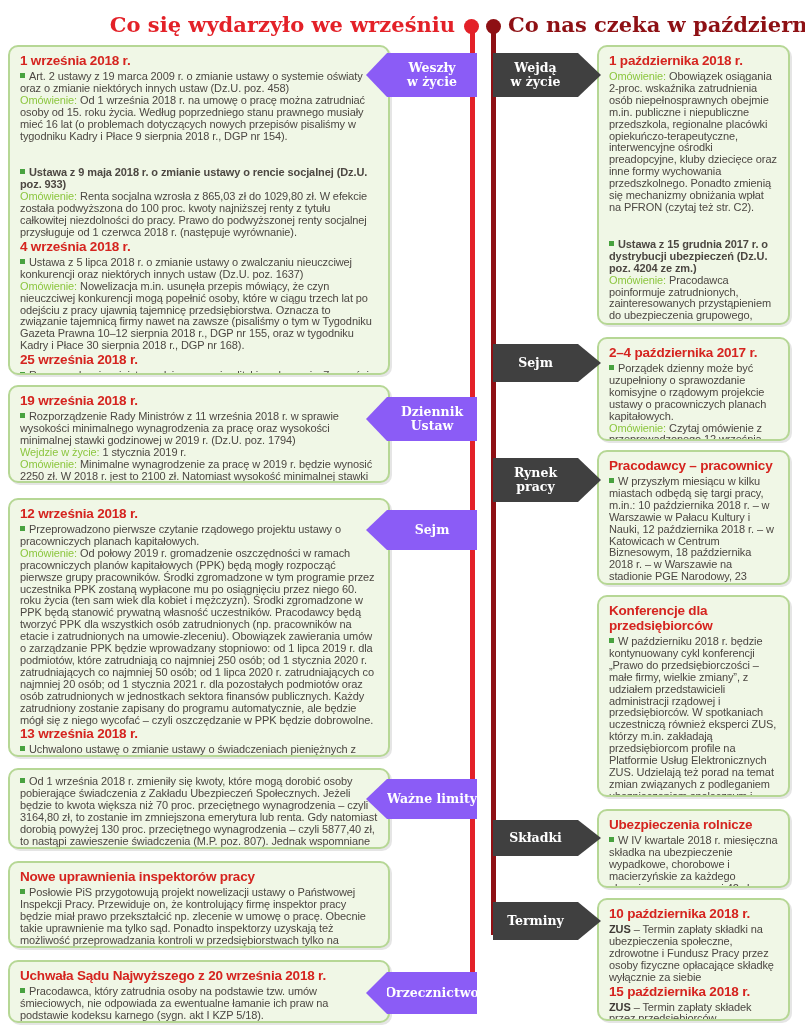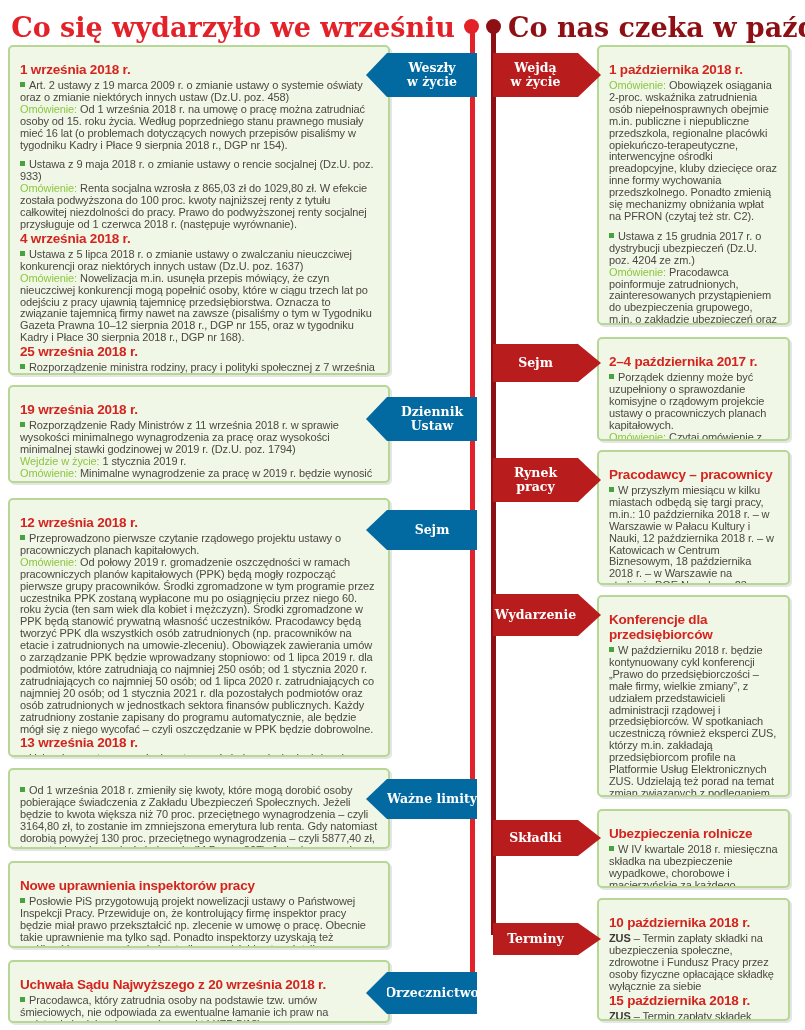--- a/index.html
+++ b/index.html
@@ -1,51 +1,51 @@
 <!DOCTYPE html>
 <html><head>
 <meta charset="utf-8">
 <style>
   html,body{margin:0;padding:0;background:#fff;}
   .stage{position:relative;width:805px;height:1030px;background:#fff;overflow:hidden;
          font-family:"Liberation Sans",sans-serif;}
   
   .title{position:absolute;top:12px;font-family:"DejaVu Serif",serif;font-weight:bold;
-         font-size:27px;white-space:nowrap;}
+         font-size:21px;white-space:nowrap;}
   .title.l{right:350px;color:#e32128;}
   .title.r{left:508px;color:#8e1014;}
   .dot-top{position:absolute;top:19px;width:15px;height:15px;border-radius:50%;}
   .dot-top.l{left:464px;background:#e32128;}
   .dot-top.r{left:486px;background:#8e1014;}
   
   .rail{position:absolute;top:27px;width:5px;}
   .rail.bright{left:470px;height:975px;background:#e32128;}
   .rail.dark{left:491px;height:908px;background:#8e1014;}
   
   .box{position:absolute;box-sizing:border-box;background:#f0f7e6;border:2px solid #b6d795;
-       border-radius:5px;padding:15px 10px 4px;overflow:hidden;z-index:2;
+       border-radius:10px;padding:6px 10px 4px;overflow:hidden;z-index:2;
        box-shadow:2px 2px 0 rgba(150,150,150,.25);}
   .box.lcol{left:8px;width:382px;}
   .box.rcol{left:597px;width:193px;}
   .sec+.sec{margin-top:0;}
   .box h3{font-size:13.5px;line-height:15px;color:#d5241f;margin:0 0 3px;letter-spacing:-0.2px;}
   .box p{margin:0;font-size:11px;line-height:11.9px;color:#4c4742;letter-spacing:-0.1px;}
-  .box p.gap{margin-top:8px;}
+  .box p.gap{margin-top:25px;font-weight:bold;}
   .lbl{color:#8cc63f;}
   .zus{font-weight:bold;color:#3f3a36;}
   .sq{display:inline-block;width:5px;height:5px;background:#48a23f;margin-right:4px;vertical-align:2px;}
   
   .badge{position:absolute;z-index:5;display:flex;flex-direction:column;align-items:center;
          justify-content:center;color:#fff;font-family:"DejaVu Serif",serif;font-weight:bold;
          font-size:12.5px;line-height:1.12;text-align:center;white-space:nowrap;}
   .badge span:empty{display:none;}
-  .badge.left{left:387px;width:90px;background:#0369a1;align-items:center;}
+  .badge.left{left:387px;width:90px;background:#8b5cf6;align-items:center;}
   .badge.left::before{content:"";position:absolute;right:100%;top:0;width:21px;height:100%;
          background:inherit;clip-path:polygon(100% 0,0 50%,100% 100%);}
-  .badge.right{left:493px;width:85px;background:#b91c1c;}
+  .badge.right{left:493px;width:85px;background:#404040;}
   .badge.right::after{content:"";position:absolute;left:100%;top:0;width:23px;height:100%;
          background:inherit;clip-path:polygon(0 0,100% 50%,0 100%);}
 </style>
 </head>
 <body>
 
 <div class="stage">
 
   <div class="title l">Co się wydarzyło we wrześniu</div>
   <div class="title r">Co nas czeka w październiku</div>
@@ -75,33 +75,29 @@
   </div>
   <div class="badge right" style="top:458px;height:44px">
     <span>Rynek</span>
       <span>pracy</span>
 
   </div>
   <div class="badge left" style="top:510px;height:40px">
     <span>Sejm</span>
 
   </div>
-  <div class="badge right" style="top:594px;height:42px">
-    <span>Wydarzenie</span>
-
-  </div>
   <div class="badge left" style="top:779px;height:40px">
     <span>Ważne limity</span>
 
   </div>
   <div class="badge right" style="top:820px;height:36px">
     <span>Składki</span>
 
   </div>
-  <div class="badge right" style="top:923px;height:32px">
+  <div class="badge right" style="top:902px;height:38px">
     <span>Terminy</span>
 
   </div>
   <div class="badge left" style="top:972px;height:42px">
     <span>Orzecznictwo</span>
 
   </div>
 
   <div class="box lcol" style="top:45px;height:330px">
     <div class="sec">

